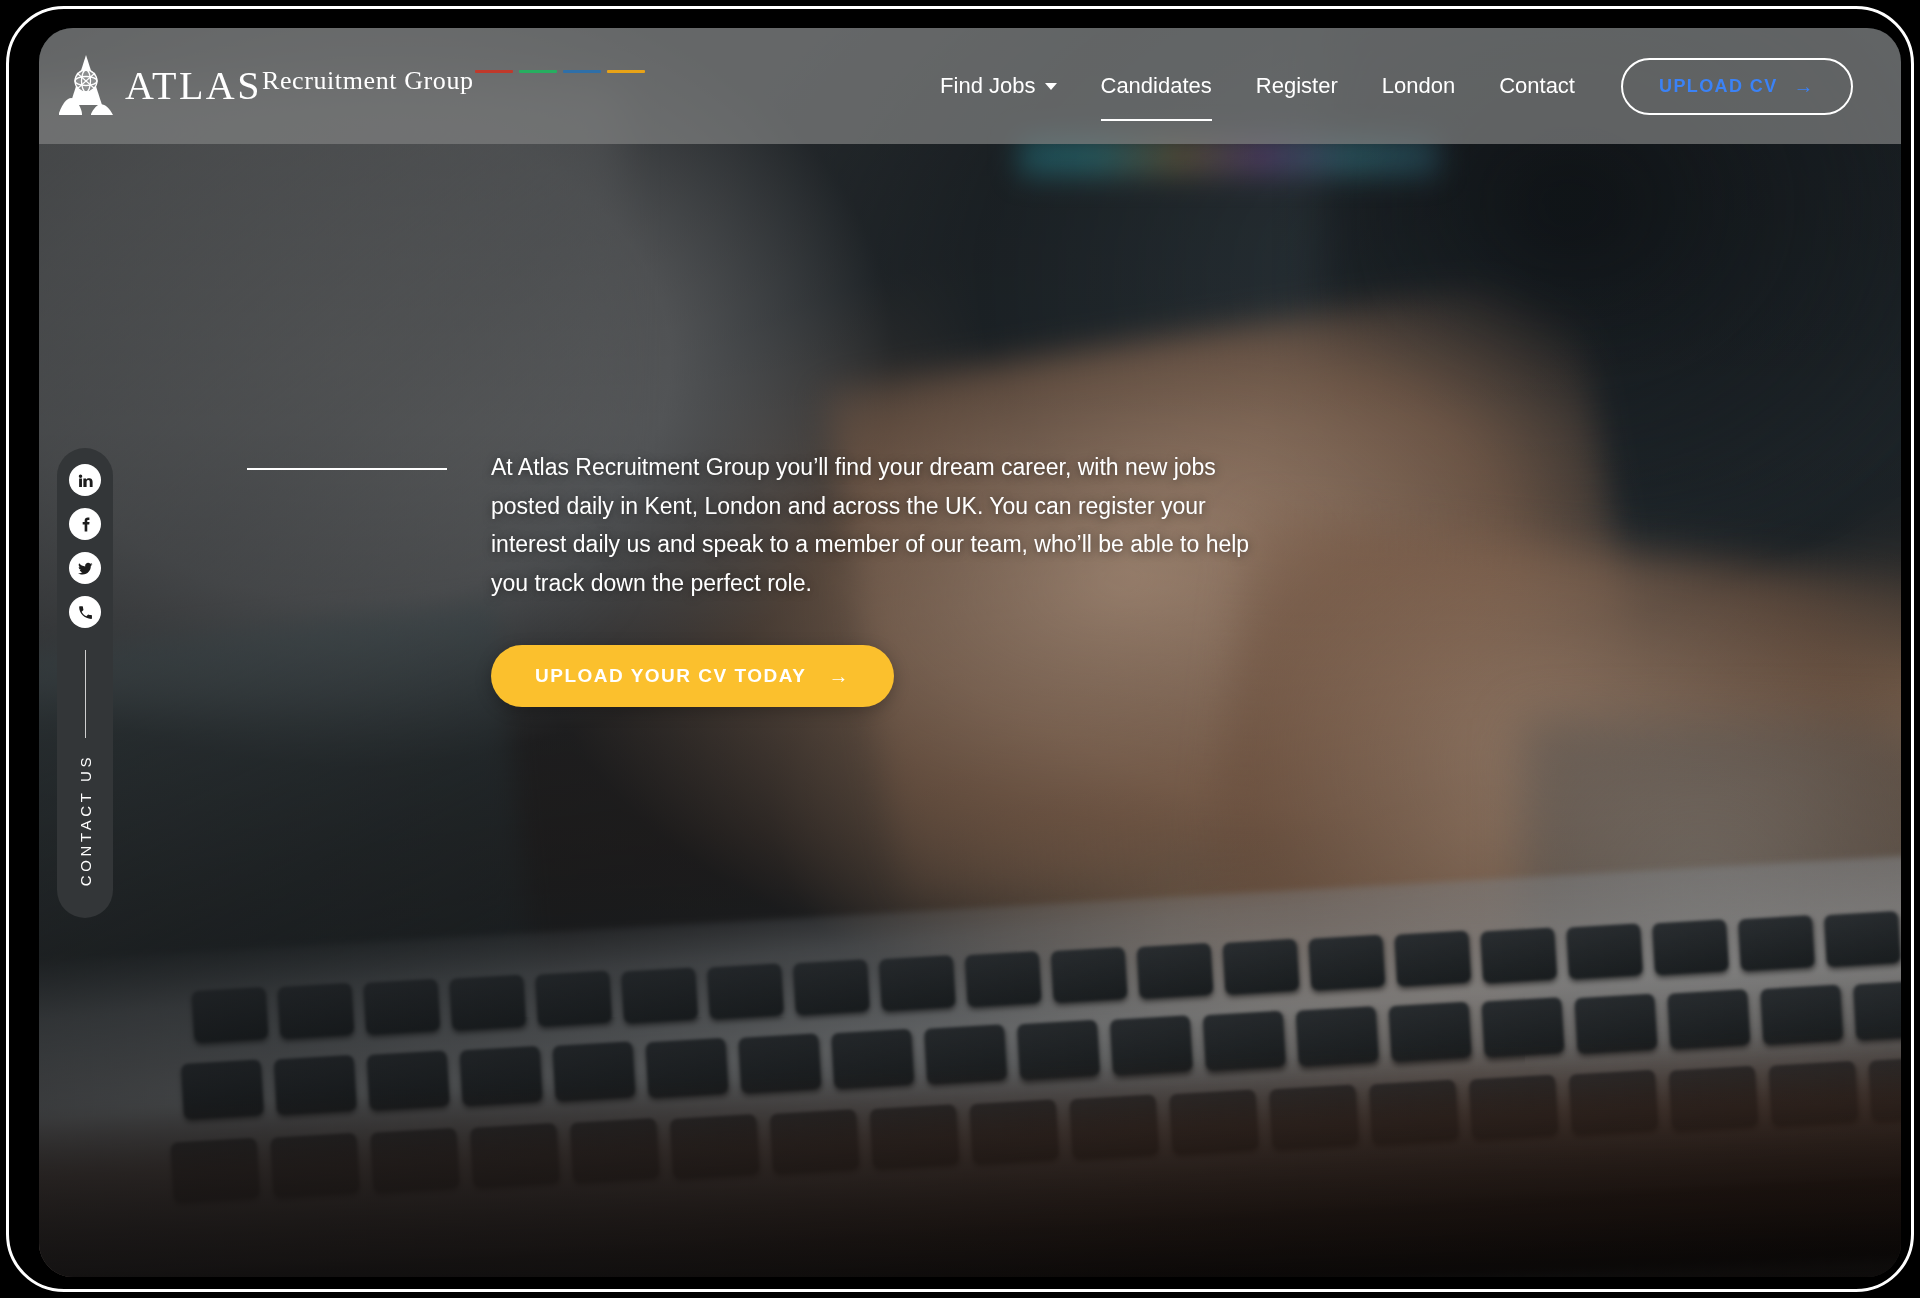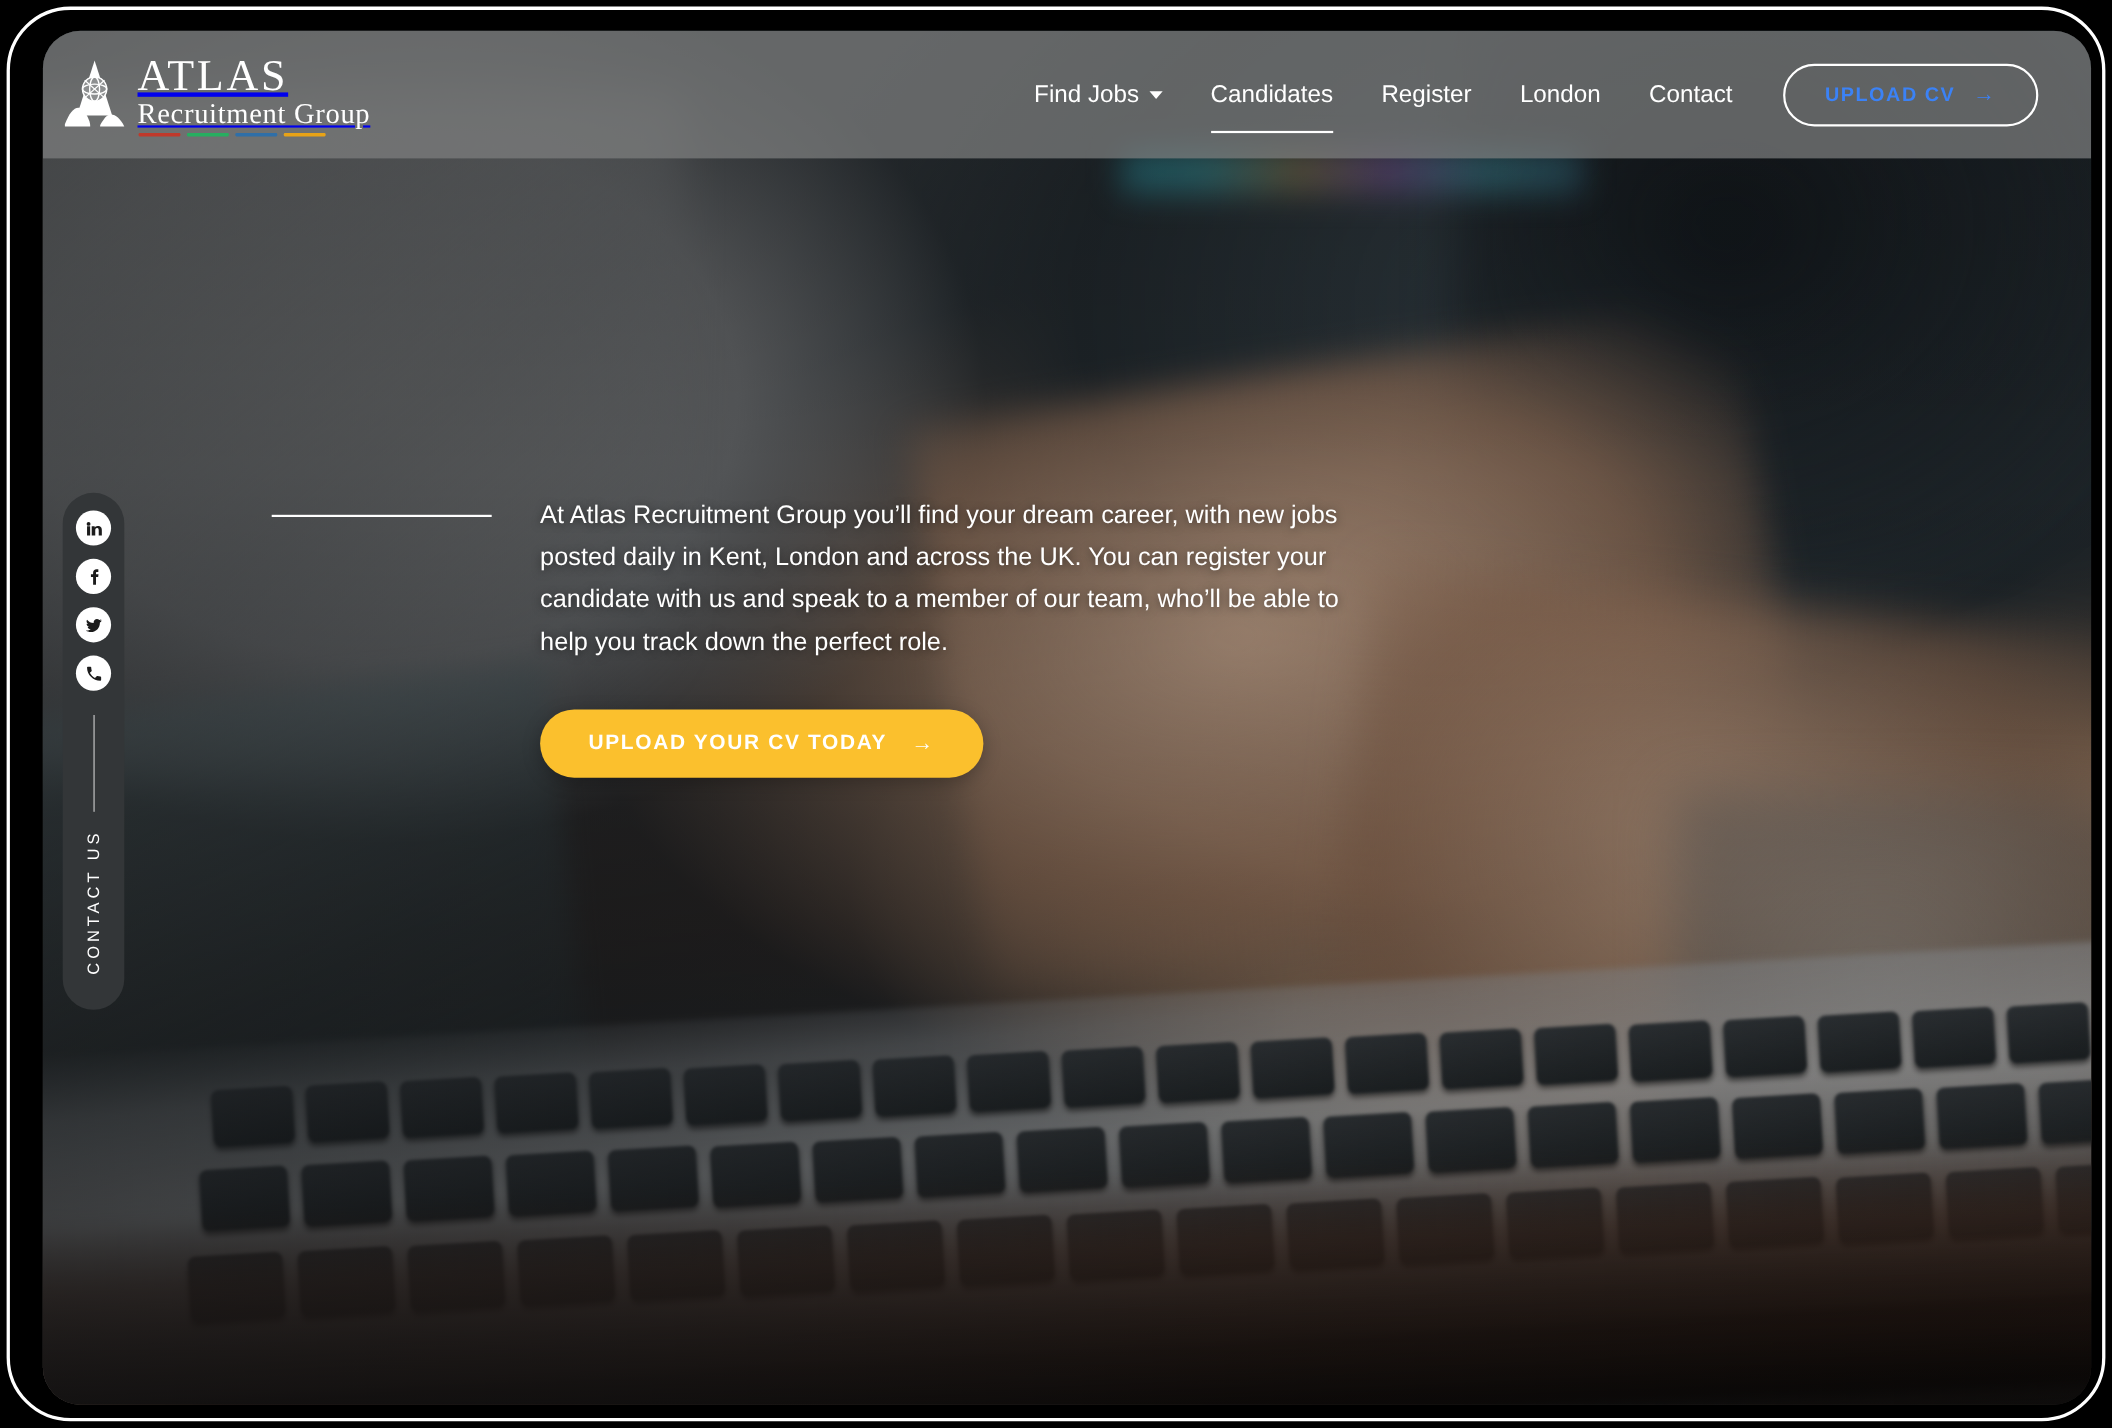--- a/index.html
+++ b/index.html
@@ -171,21 +171,21 @@
   .brand {
     display: flex;
     align-items: center;
     margin-left: 18px;
     text-decoration: none;
     gap: 10px;
   }
 
   .brand-mark { width: 58px; height: 66px; flex: none; }
 
-  .brand-words { display: flex; flex-direction: column; line-height: 1; text-decoration: underline; }
+  .brand-words { display: flex; line-height: 1; }
   .brand-line1 {
     font-family: "Liberation Serif", serif;
     font-size: 40px;
     letter-spacing: 2.5px;
     color: #ffffff;
     font-weight: 400;
   }
   .brand-line2 {
     font-family: "Liberation Serif", serif;
     font-size: 26px;
@@ -509,21 +509,21 @@
       <div class="rail-line"></div>
       <span class="rail-label">CONTACT US</span>
     </aside>
 
     <section class="hero-content">
       <span class="hero-rule"></span>
 
       <h1 class="hero-title">
       </h1>
 
-      <p class="hero-body">At Atlas Recruitment Group you’ll find your dream career, with new jobs posted daily in Kent, London and across the UK. You can register your candidate with us and speak to a member of our team, who’ll be able to help you track down the perfect role.</p>
+      <p class="hero-body">At Atlas Recruitment Group you’ll find your dream career, with new jobs posted daily in Kent, London and across the UK. You can register your interest daily us and speak to a member of our team, who’ll be able to help you track down the perfect role.</p>
 
       <button class="cta-button">
         <span>UPLOAD YOUR CV TODAY</span>
         <span class="arrow-glyph">→</span>
       </button>
     </section>
 
   </div>
 </div>
 

